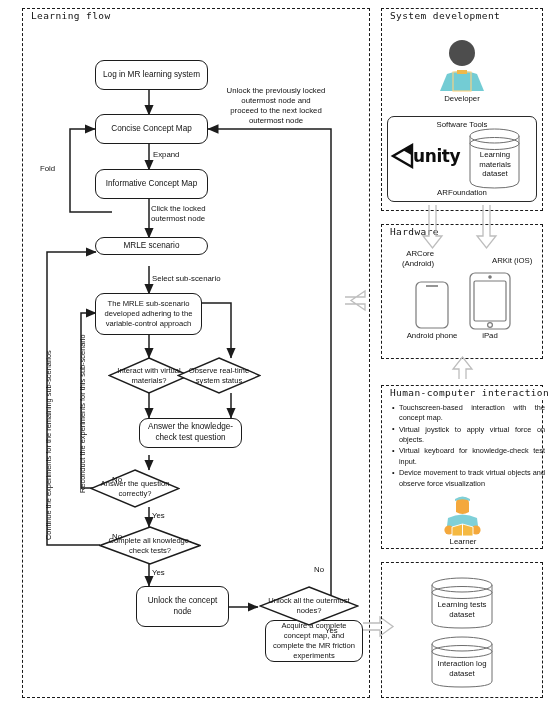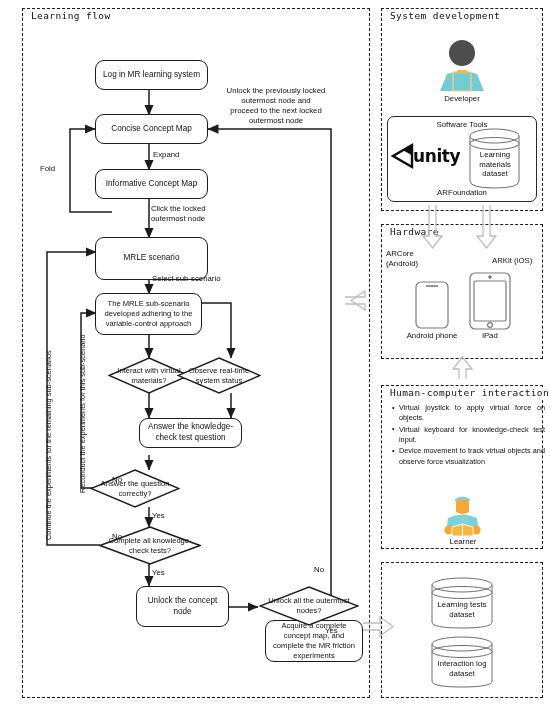--- a/index.html
+++ b/index.html
@@ -181,21 +181,21 @@
       <line x1="321" y1="625" x2="321" y2="641" marker-end="url(#ar)"></line>
     </g>
   </svg>
 
   <div class="node" style="left:95px; top:60px; width:113px; height:30px;">Log in MR learning system</div>
 
   <div class="node" style="left:95px; top:114px; width:113px; height:30px;">Concise Concept Map</div>
 
   <div class="node" style="left:95px; top:169px; width:113px; height:30px;">Informative Concept Map</div>
 
-  <div class="node" style="left:95px; top:237px; width:113px; height:43px;">MRLE scenario</div>
+  <div class="node" style="left:95px; top:237px; width:113px; height:18px;">MRLE scenario</div>
 
   <div class="node small" style="left:95px; top:293px; width:107px; height:42px;">The MRLE sub-scenario developed adhering to the variable-control approach</div>
 
   <div class="node" style="left:139px; top:418px; width:103px; height:30px;">Answer the knowledge-check test question</div>
 
   <div class="node" style="left:136px; top:586px; width:93px; height:41px;">Unlock the concept node</div>
 
   <div class="node small" style="left:265px; top:620px; width:98px; height:42px;text-align:center;">Acquire a complete concept map, and complete the MR friction experiments</div>
 
   <div class="diamond" style="left:108px; top:357px; width:82px; height:37px;">
@@ -295,21 +295,21 @@
   <svg class="lines" width="550" height="706">
     <g fill="none" stroke="#bdbdbd" stroke-width="1.3">
       <path d="M429,205 L429,236 L423,236 L432.5,248 L442,236 L436,236 L436,205"></path>
       <path d="M483,205 L483,236 L477,236 L486.5,248 L496,236 L490,236 L490,205"></path>
       <path d="M459,379 L459,369 L453,369 L462.5,357 L472,369 L466,369 L466,379"></path>
       <path d="M345,297 L365,297 L365,291 L351,300.5 L365,310 L365,304 L345,304"></path>
       <path d="M363,623 L380,623 L380,617 L393,626.5 L380,636 L380,630 L363,630"></path>
     </g>
   </svg>
 
-  <div class="caption wrap" style="left:386px; top:249px; width:48px; text-align:left; white-space:pre-line;">ARCore
+  <div class="caption wrap" style="left:386px; top:249px; width:48px; text-align:right; white-space:pre-line;">ARCore
 (Android)</div>
   <div class="caption" style="left:492px; top:256px; width:52px; text-align:left;">ARKit (iOS)</div>
 
   <svg class="lines" width="550" height="706">
     <g fill="#fff" stroke="#7a7a7a" stroke-width="1.2">
       <rect x="416" y="282" width="32" height="46" rx="5"></rect>
       <line x1="426" y1="286" x2="438" y2="286" stroke-width="1.6"></line>
     </g>
   </svg>
   <div class="caption" style="left:400px; top:331px; width:64px;">Android phone</div>
@@ -321,20 +321,21 @@
       <circle cx="490" cy="277" r="1.2" fill="#7a7a7a"></circle>
       <circle cx="490" cy="325" r="2.4"></circle>
     </g>
   </svg>
   <div class="caption" style="left:462px; top:331px; width:56px;">iPad</div>
 
   <div class="panel" style="left:381px; top:385px; width:162px; height:164px;"></div>
   <div class="panel-title" style="left:387px; top:387px;">Human-computer interaction</div>
 
   <ul class="hci-list" style="left:390px; top:403px; width:146px;">
+    <li>Touchscreen-based interaction with the concept map.</li>
     <li>Virtual joystick to apply virtual force on objects.</li>
     <li>Virtual keyboard for knowledge-check test input.</li>
     <li>Device movement to track virtual objects and observe force visualization</li>
   </ul>
 
   <svg class="lines" width="550" height="706">
     <g>
       <path d="M456,503 Q456,497 462.5,497 Q469,497 469,503 L469,512 Q462.5,516 456,512 Z" fill="#f4a83c"></path>
       <path d="M455,499 Q462.5,494 470,499 L470,501 Q462.5,497.5 455,501 Z" fill="#7fd0d8"></path>
       <path d="M446,534 L448,518 Q462.5,511 477,518 L479,534 Z" fill="#7fd0d8"></path>

